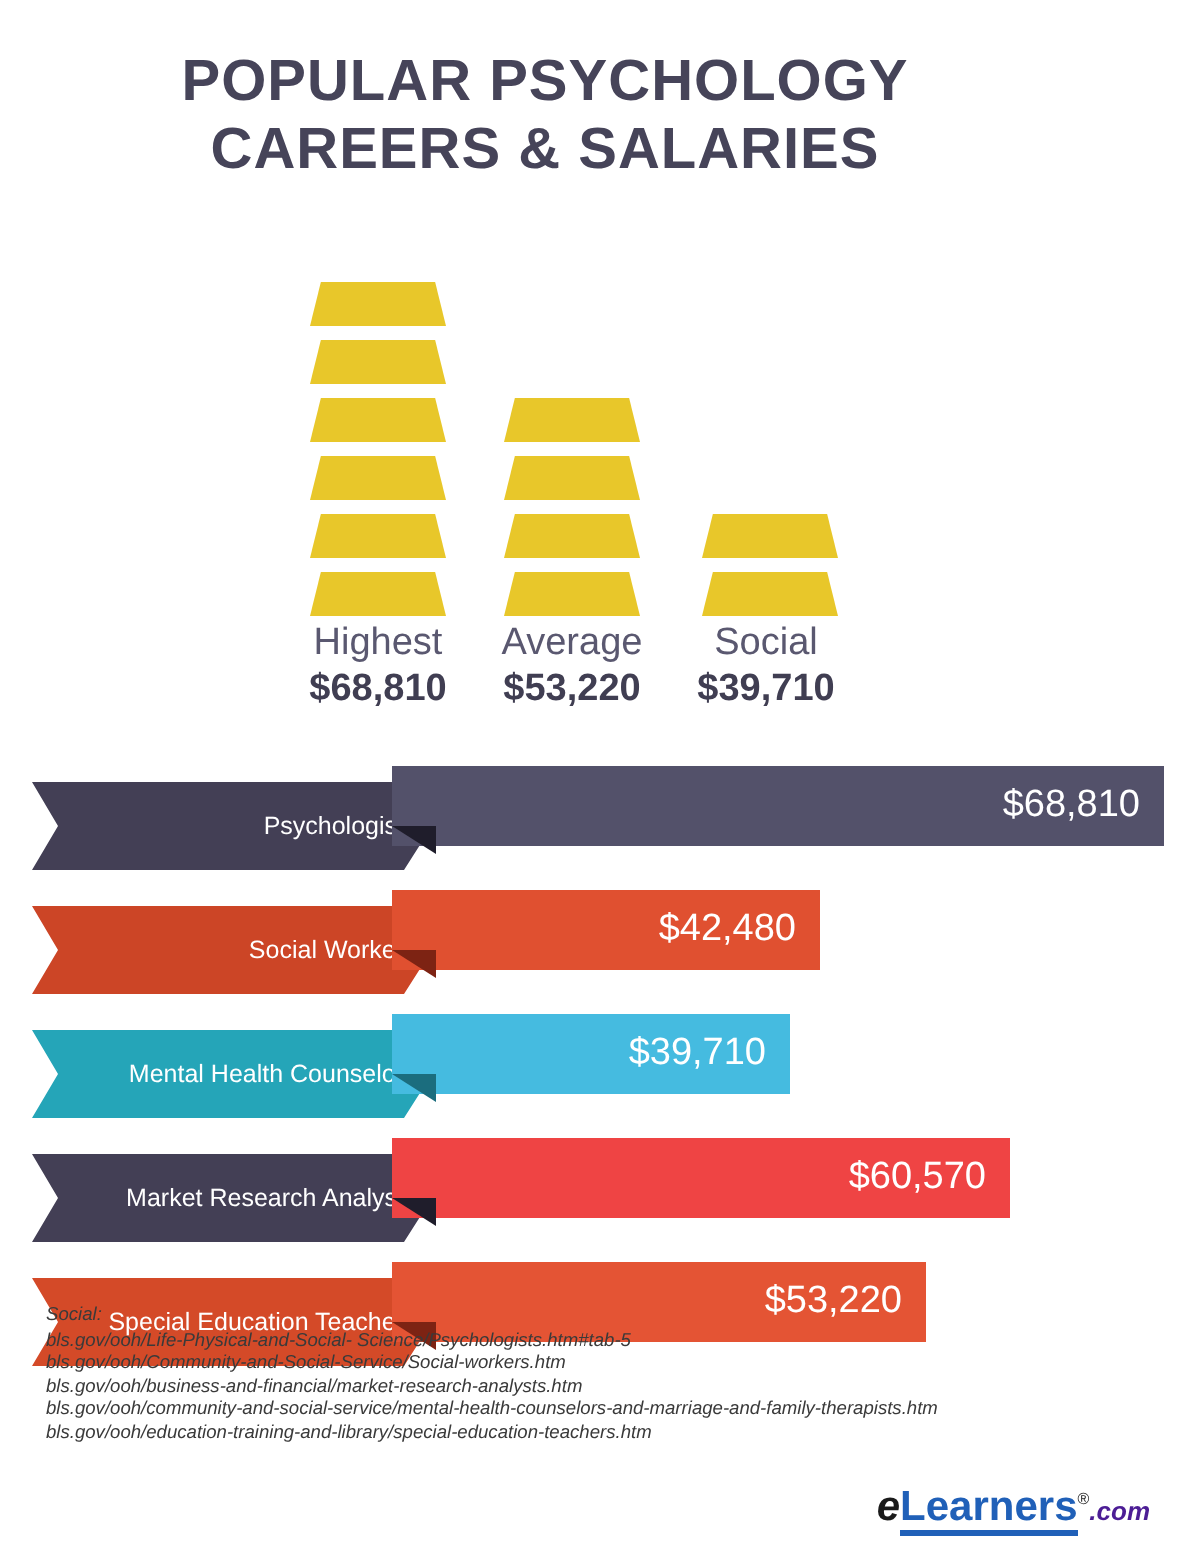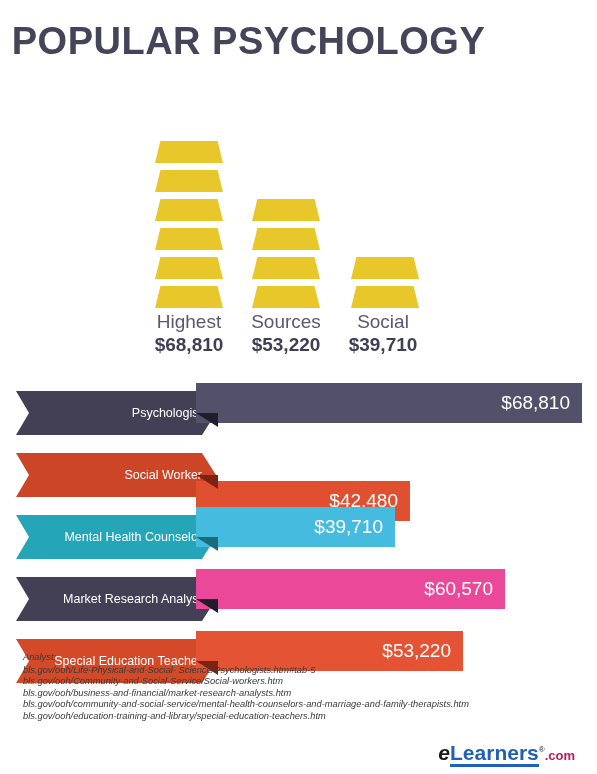--- a/index.html
+++ b/index.html
@@ -9,23 +9,24 @@
     font-family:"Liberation Sans", sans-serif;
     overflow:hidden;position:relative;
     color:#464459;
   }
   #page{position:absolute;left:0;top:0;width:597px;height:774px;}
 
   
   .title{
     position:absolute;left:0;top:24px;width:497px;
     text-align:center;
-    font-size:38px;line-height:34px;
+    font-size:29px;line-height:34px;
     font-weight:bold;letter-spacing:0.5px;
     color:#464459;
+    padding-left:24px;
   }
   .title .l2{display:block;}
 
   
   .stacks{position:absolute;left:0;top:118px;width:597px;height:190px;}
   .stack{position:absolute;bottom:0;width:96px;}
   .stack.s0{left:141px;}
   .stack.s1{left:238px;}
   .stack.s2{left:337px;}
   .trap{
@@ -101,29 +102,30 @@
     font-size:21px;line-height:24px;white-space:nowrap;
   }
   .logo .e{font-style:italic;font-weight:bold;color:#1a1a1a;}
   .logo .learners{
     font-weight:bold;color:#2060b8;
     border-bottom:3px solid #2060b8;
     padding-bottom:0px;
     text-align:right;
   }
   .logo .reg{font-size:8px;vertical-align:super;color:#1a1a1a;}
-  .logo .com{font-weight:bold;font-size:13px;color:#be185d;}
+  .logo .com{font-style:italic;font-weight:bold;font-size:13px;color:#4c1d95;}
 </style>
 </head>
 <body>
 
 <div id="page">
 
   <div class="title">
     <span>POPULAR PSYCHOLOGY</span>
+    <span class="l2">CAREERS &amp; SALARIES</span>
   </div>
 
   <div class="stacks" id="stacks">
       <div class="stack s0">
         <div class="trap" style="background: rgb(232, 199, 42);"></div>
         <div class="trap" style="background: rgb(232, 199, 42);"></div>
         <div class="trap" style="background: rgb(232, 199, 42);"></div>
         <div class="trap" style="background: rgb(232, 199, 42);"></div>
         <div class="trap" style="background: rgb(232, 199, 42);"></div>
         <div class="trap" style="background: rgb(232, 199, 42);"></div>
@@ -139,21 +141,21 @@
         <div class="trap" style="background: rgb(232, 199, 42);"></div>
       </div>
     </div>
 
   <div class="caps" id="caps">
       <div class="cap c0">
         <span class="name">Highest</span>
         <span class="amt">$68,810</span>
       </div>
       <div class="cap c1">
-        <span class="name">Sources</span>
+        <span class="name">Average</span>
         <span class="amt">$53,220</span>
       </div>
       <div class="cap c2">
         <span class="name">Social</span>
         <span class="amt">$39,710</span>
       </div>
     </div>
 
   <div class="rows" id="rows">
       <div class="row">
@@ -162,56 +164,56 @@
         </div>
         <div class="valbar" style="left: 196px; width: 386px; background: rgb(83, 81, 106);">
           <span>$68,810</span>
         </div>
         <div class="fold" style="left: 196px; background: rgb(31, 29, 43);"></div>
       </div>
       <div class="row">
         <div class="ribbon-body" style="width: 200px; background: rgb(204, 69, 38);">
           <div class="ribbon-label">Social Worker</div>
         </div>
-        <div class="valbar" style="left: 196px; width: 214px; background: rgb(224, 80, 48); margin-top: 36px;">
+        <div class="valbar" style="left: 196px; width: 214px; background: rgb(224, 80, 48);">
           <span>$42,480</span>
         </div>
         <div class="fold" style="left: 196px; background: rgb(125, 35, 19);"></div>
       </div>
       <div class="row">
         <div class="ribbon-body" style="width: 200px; background: rgb(37, 165, 184);">
           <div class="ribbon-label">Mental Health Counselor</div>
         </div>
         <div class="valbar" style="left: 196px; width: 199px; background: rgb(69, 187, 224);">
           <span>$39,710</span>
         </div>
         <div class="fold" style="left: 196px; background: rgb(27, 109, 126);"></div>
       </div>
       <div class="row">
         <div class="ribbon-body" style="width: 200px; background: rgb(67, 63, 85);">
           <div class="ribbon-label">Market Research Analyst</div>
         </div>
-        <div class="valbar" style="left: 196px; width: 309px; background: #ec4899;">
+        <div class="valbar" style="left: 196px; width: 309px; background: #ef4444;">
           <span>$60,570</span>
         </div>
         <div class="fold" style="left: 196px; background: rgb(31, 29, 43);"></div>
       </div>
       <div class="row">
         <div class="ribbon-body" style="width: 200px; background: rgb(212, 74, 40);">
           <div class="ribbon-label">Special Education Teacher</div>
         </div>
         <div class="valbar" style="left: 196px; width: 267px; background: rgb(228, 84, 52);">
           <span>$53,220</span>
         </div>
         <div class="fold" style="left: 196px; background: rgb(125, 35, 19);"></div>
       </div>
     </div>
 
   <div class="sources">
-    <span class="hd">Analyst:</span>
+    <span class="hd">Social:</span>
     <span class="u">bls.gov/ooh/Life-Physical-and-Social- Science/Psychologists.htm#tab-5</span>
     <span class="u">bls.gov/ooh/Community-and-Social-Service/Social-workers.htm</span>
     <span class="u">bls.gov/ooh/business-and-financial/market-research-analysts.htm</span>
     <span class="u">bls.gov/ooh/community-and-social-service/mental-health-counselors-and-marriage-and-family-therapists.htm</span>
     <span class="u">bls.gov/ooh/education-training-and-library/special-education-teachers.htm</span>
   </div>
 
   <div class="logo">
     <span class="e">e</span><span class="learners">Learners</span><span class="reg">®</span><span class="com">.com</span>
   </div>

